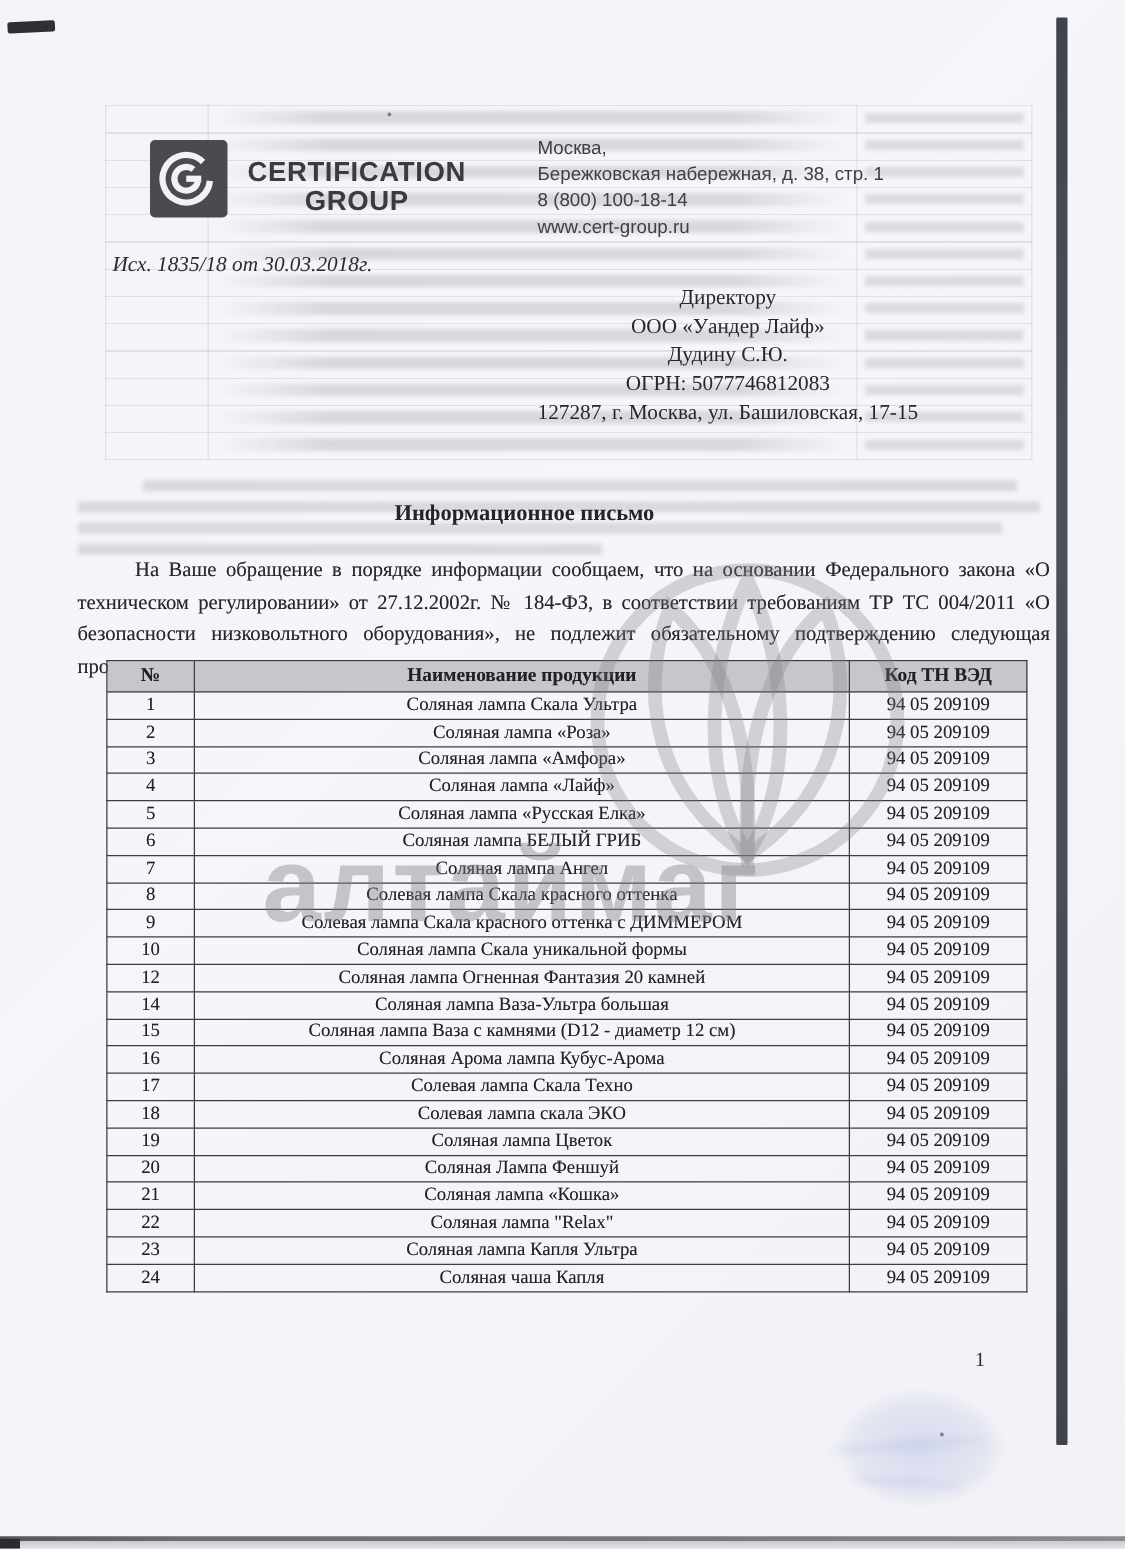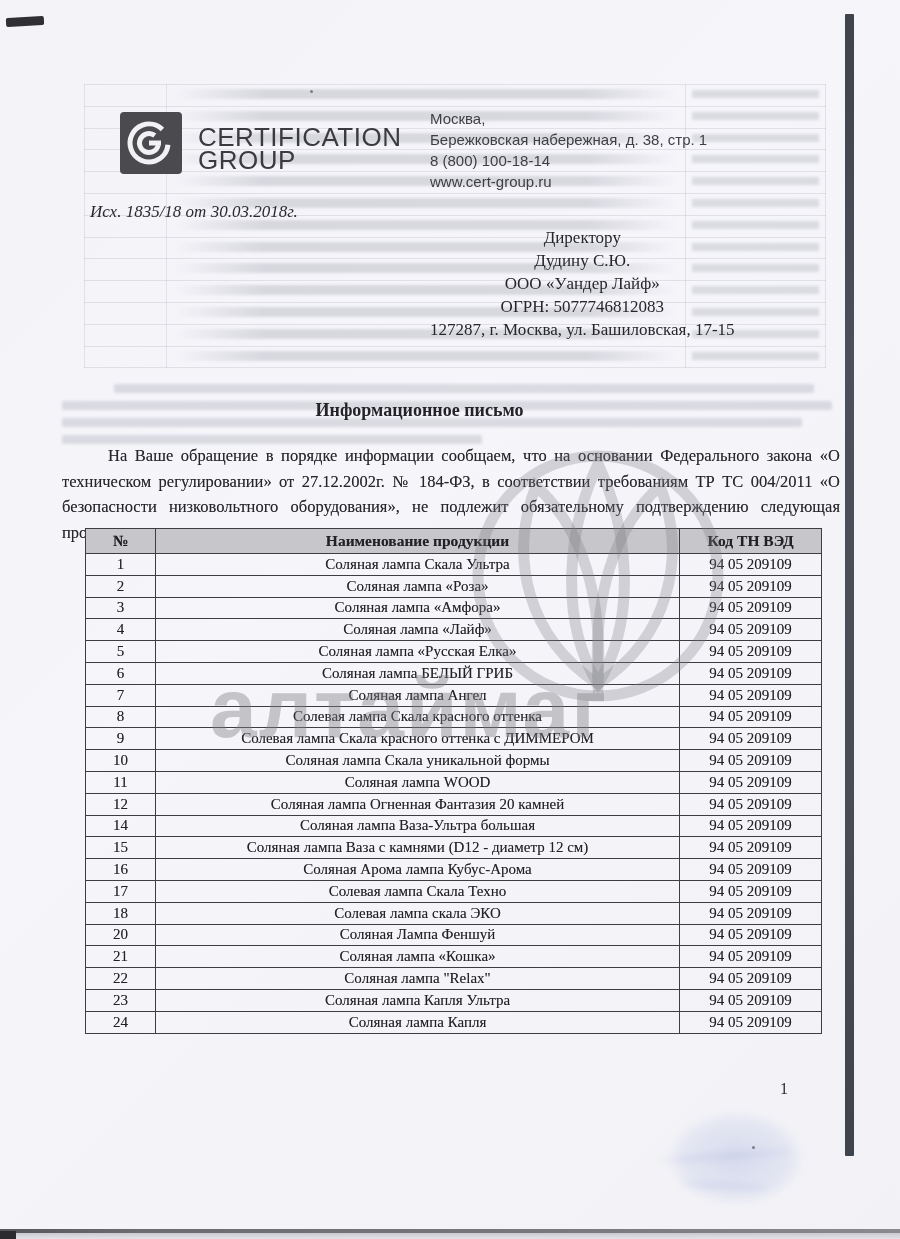--- a/index.html
+++ b/index.html
@@ -33,21 +33,21 @@
     -webkit-mask-image:linear-gradient(90deg,transparent,black 18%,black 82%,transparent); }
   .ghost-table .codes { position:absolute; right:1%; width:17%; top:0; bottom:0; filter:blur(1.6px);
     background:repeating-linear-gradient(180deg, transparent 0px, transparent 6px, rgba(105,108,120,.34) 6px, rgba(105,108,120,.34) 14px, transparent 14px, transparent 21.8px); }
   .ghost-para { position:absolute; left:62px; top:384px; width:776px; height:64px; filter:blur(1.8px); opacity:.5; }
   .ghost-para i { position:absolute; height:9px; background:rgba(110,114,128,.40); border-radius:2px; display:block; }
 
   
   .logo-box { position:absolute; left:120px; top:112px; width:62px; height:62px;
               background:#4b4b4f; border-radius:4px; }
   .brand { position:absolute; left:198px; top:126px; font-family:"Liberation Sans",sans-serif;
-           font-weight:normal; color:#3a3a3f; font-size:26px; line-height:23px; letter-spacing:.5px; }
+           font-weight:bold; color:#3a3a3f; font-size:22px; line-height:23px; letter-spacing:.5px;text-align:center; }
   .addr { position:absolute; left:430px; top:108px; font-family:Liberation Sans, sans-serif;
           font-size:15px; line-height:21px; color:#3e3e44; }
   .refline { position:absolute; left:90px; top:202px; font-size:17px; color:#2a2a2f;font-style:italic; }
   .recipient { position:absolute; left:430px; top:226px; font-size:17px; line-height:23px; color:#26262b;text-align:center; }
 
   
   .doc-title { position:absolute; left:0; top:400px; width:839px; text-align:center;
                font-weight:bold; font-size:18px; color:#232328; }
   .body-par { position:absolute; left:62px; top:443px; width:778px; font-size:16.5px;
               line-height:25.5px; color:#26262b; text-align:justify; text-indent:46px;
@@ -116,22 +116,22 @@
     <div>Москва,</div>
     <div>Бережковская набережная, д. 38, стр. 1</div>
     <div>8 (800) 100-18-14</div>
     <div>www.cert-group.ru</div>
   </div>
 
   <div class="refline">Исх. 1835/18 от 30.03.2018г.</div>
 
   <div class="recipient">
     <div>Директору</div>
+    <div>ООО «Уандер Лайф»</div>
     <div>Дудину С.Ю.</div>
-    <div>ООО «Уандер Лайф»</div>
     <div>ОГРН: 5077746812083</div>
     <div>127287, г. Москва, ул. Башиловская, 17-15</div>
   </div>
 
   <div class="doc-title">Информационное письмо</div>
 
   <div class="body-par">На Ваше обращение в порядке информации сообщаем, что на основании Федерального закона «О техническом регулировании» от 27.12.2002г. № 184-ФЗ, в соответствии требованиям ТР ТС 004/2011 «О безопасности низковольтного оборудования», не подлежит обязательному подтверждению следующая продукция:</div>
 
   <table class="ptable">
     <colgroup>
@@ -200,25 +200,20 @@
       <td>Солевая лампа Скала красного оттенка с ДИММЕРОМ</td>
       <td>94 05 209109</td>
     </tr>
 
     <tr>
       <td>10</td>
       <td>Соляная лампа Скала уникальной формы</td>
       <td>94 05 209109</td>
     </tr>
 
-    <tr>
-      <td>11</td>
-      <td>Соляная лампа WOOD</td>
-      <td>94 05 209109</td>
-    </tr>
 
     <tr>
       <td>12</td>
       <td>Соляная лампа Огненная Фантазия 20 камней</td>
       <td>94 05 209109</td>
     </tr>
 
 
     <tr>
       <td>14</td>
@@ -243,20 +238,25 @@
       <td>Солевая лампа Скала Техно</td>
       <td>94 05 209109</td>
     </tr>
 
     <tr>
       <td>18</td>
       <td>Солевая лампа скала ЭКО</td>
       <td>94 05 209109</td>
     </tr>
 
+    <tr>
+      <td>19</td>
+      <td>Соляная лампа Цветок</td>
+      <td>94 05 209109</td>
+    </tr>
 
     <tr>
       <td>20</td>
       <td>Соляная Лампа Феншуй</td>
       <td>94 05 209109</td>
     </tr>
 
     <tr>
       <td>21</td>
       <td>Соляная лампа «Кошка»</td>
@@ -270,21 +270,21 @@
     </tr>
 
     <tr>
       <td>23</td>
       <td>Соляная лампа Капля Ультра</td>
       <td>94 05 209109</td>
     </tr>
 
     <tr>
       <td>24</td>
-      <td>Соляная лампа Капля</td>
+      <td>Соляная чаша Капля</td>
       <td>94 05 209109</td>
     </tr>
   </tbody>
   </table>
 
   <svg class="wm wm-logo" viewBox="0 0 380 268">
     <g fill="none" stroke="rgba(125,125,132,.30)" stroke-width="11">
       <circle cx="190" cy="128" r="120"></circle>
       <path d="M190 236 C 120 190, 100 110, 128 38 C 175 80, 195 150, 190 236 Z"></path>
       <path d="M190 236 C 260 190, 280 110, 252 38 C 205 80, 185 150, 190 236 Z"></path>

